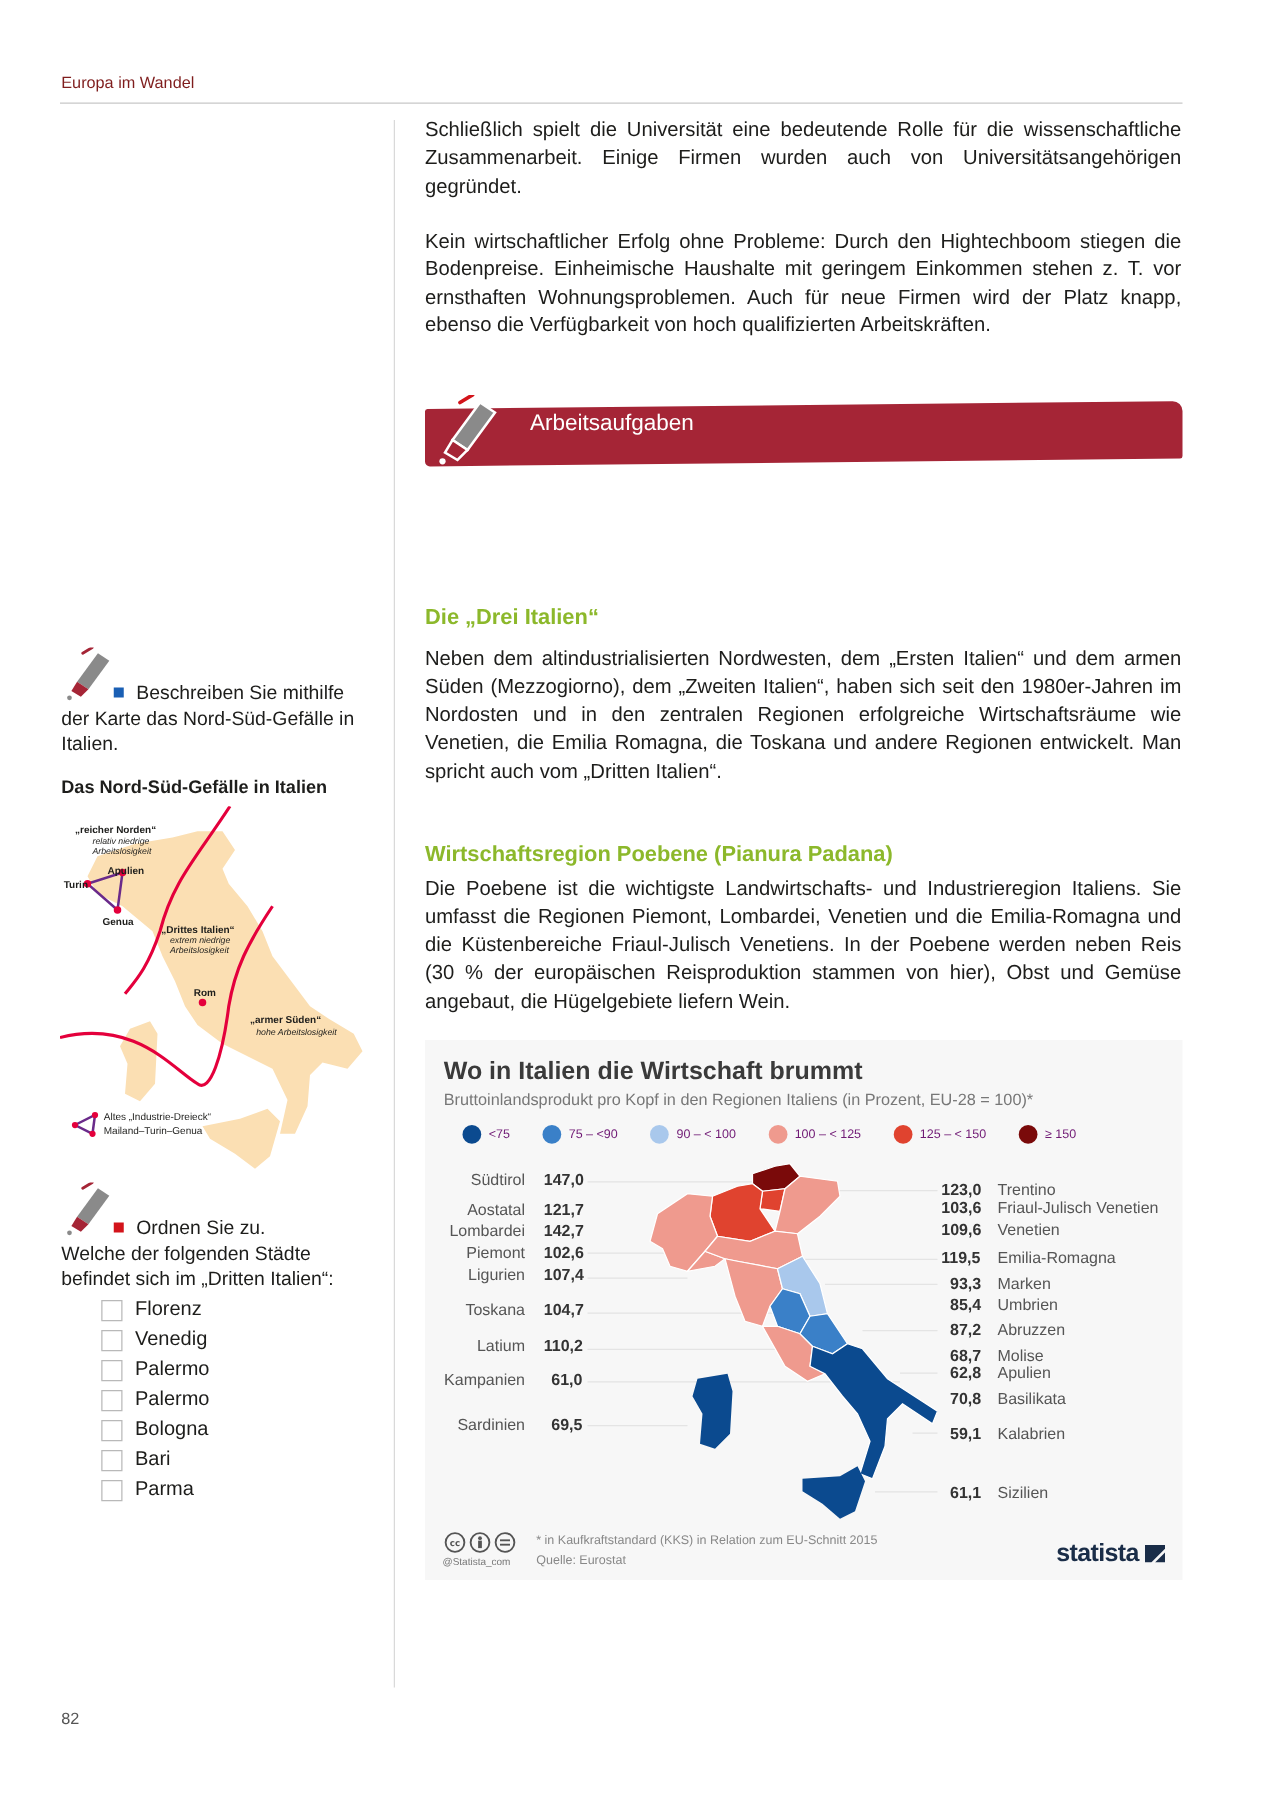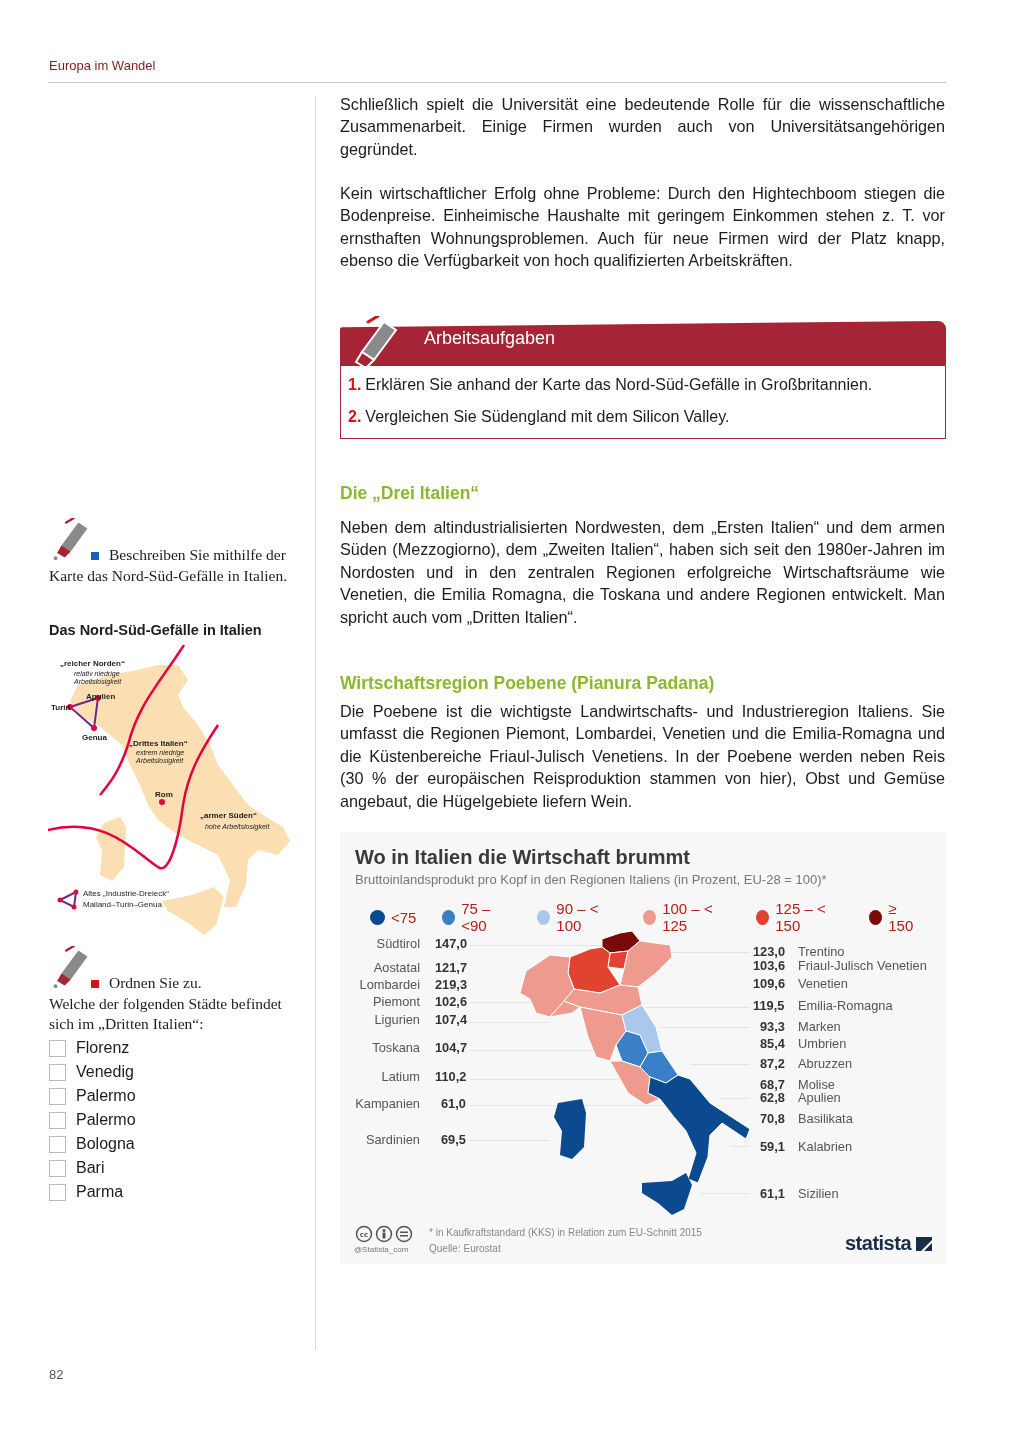--- a/index.html
+++ b/index.html
@@ -34,33 +34,33 @@
   .tasks .box {
     position: absolute; left: 0; top: 50px; width: 606px; height: 73px;
     border: 1.5px solid #a52536; border-top: none; background: #fff;
   }
   .tasks .item { position: absolute; left: 7px; font-size: 16px; color: #1d1d1b; }
   .tasks .num { color: #d3141b; font-weight: bold; margin-right: 4px; }
   .pen-icon { position: absolute; }
 
   
   .side { position: absolute; left: 49px; width: 250px; }
-  .side-text { font-size: 15.5px; line-height: 20.5px; color: #1d1d1b; font-family: Liberation Serif, serif; }
+  .side-text { font-size: 15.5px; line-height: 20.5px; color: #1d1d1b; }
   .sq { display: inline-block; width: 8px; height: 8px; margin: 0 10px 1px 42px; vertical-align: middle; }
   .side-title { font-size: 14.5px; font-weight: bold; }
-  .check-row { display: flex; align-items: center; height: 24px; font-size: 16px; }
+  .check-row { display: flex; align-items: center; height: 24px; font-size: 16px; margin-left: 32px; }
   .check-box { width: 17px; height: 17px; border: 1px solid #b9b9b9; margin-right: 10px; background: #fff; }
 
   
   .chart {
     position: absolute; left: 340px; top: 832px; width: 606px; height: 432px; background: #f7f7f7;
   }
   .chart-title { position: absolute; left: 15px; top: 14px; font-size: 20px; font-weight: bold; color: #3a3a3a; }
   .chart-sub { position: absolute; left: 15px; top: 40px; font-size: 13px; color: #777; }
-  .legend { position: absolute; left: 30px; top: 68px; display: flex; font-size: 15px; color: #b91c1c; }
+  .legend { position: absolute; left: 30px; top: 68px; display: flex; font-size: 10px; color: #701a75; }
   .legend-item { display: flex; align-items: center; margin-right: 26px; }
   .legend-dot { width: 15px; height: 15px; border-radius: 50%; margin-right: 6px; }
   .rlabel { position: absolute; font-size: 12.8px; color: #555; white-space: nowrap; }
   .rval { position: absolute; font-size: 12.8px; color: #333; font-weight: bold; white-space: nowrap; }
   .lead { position: absolute; height: 1px; background: #e4e4e4; }
   .chart-foot1 { position: absolute; left: 89px; top: 395px; font-size: 10px; color: #888; }
   .chart-foot2 { position: absolute; left: 89px; top: 411px; font-size: 10px; color: #888; }
   .cc-handle { position: absolute; left: 14px; top: 413px; font-size: 8px; color: #777; }
   .brand { position: absolute; left: 505px; top: 400px; font-size: 20px; font-weight: bold; color: #1a2d48; letter-spacing: -0.5px; }
 
@@ -79,28 +79,20 @@
 
 <div class="tasks">
   <div class="banner"></div>
   <svg class="pen-icon" style="left:4px;top:0;" width="58" height="58" viewBox="0 0 58 58">
     <line x1="24" y1="6" x2="34" y2="0" stroke="#d3141b" stroke-width="3" stroke-linecap="round"></line>
     <path d="M40 6 L52 14 L30 44 L18 36 Z" fill="#8a8a8a" stroke="#fff" stroke-width="2"></path>
     <path d="M18 36 L30 44 L22 52 L12 46 Z" fill="#a52536" stroke="#fff" stroke-width="2"></path>
     <circle cx="10" cy="53" r="2.5" fill="#fff"></circle>
   </svg>
   <div class="banner-title">Arbeitsaufgaben</div>
-  <div class="box">
-    <div class="item" style="top:10px;">
-      <span class="num">1.</span><span>Erklären Sie anhand der Karte das Nord-Süd-Gefälle in Großbritannien.</span>
-    </div>
-    <div class="item" style="top:42px;">
-      <span class="num">2.</span><span>Vergleichen Sie Südengland mit dem Silicon Valley.</span>
-    </div>
-  </div>
 </div>
 
 <h2 class="main green-h" style="top:483px;">Die „Drei Italien“</h2>
 <p class="main para" style="top:516px;">Neben dem altindustrialisierten Nordwesten, dem „Ersten Italien“ und dem armen Süden (Mezzogiorno), dem „Zweiten Italien“, haben sich seit den 1980er-Jahren im Nordosten und in den zentralen Regionen erfolgreiche Wirtschaftsräume wie Venetien, die Emilia Romagna, die Toskana und andere Regionen entwickelt. Man spricht auch vom „Dritten Italien“.</p>
 
 <h2 class="main green-h" style="top:673px;">Wirtschaftsregion Poebene (Pianura Padana)</h2>
 <p class="main para" style="top:700px;">Die Poebene ist die wichtigste Landwirtschafts- und Industrieregion Italiens. Sie umfasst die Regionen Piemont, Lombardei, Venetien und die Emilia-Romagna und die Küstenbereiche Friaul-Julisch Venetiens. In der Poebene werden neben Reis (30 % der europäischen Reisproduktion stammen von hier), Obst und Gemüse angebaut, die Hügelgebiete liefern Wein.</p>
 
 <div class="chart">
   <div class="chart-title">Wo in Italien die Wirtschaft brummt</div>
@@ -178,21 +170,21 @@
     <path d="M48 176 L72 172 L76 186 L74 220 L62 232 L50 228 L52 204 L44 190 Z" fill="#0b4a8f"></path>
 
     <path d="M132 256 L162 254 L176 246 L182 258 L174 282 L162 288 L148 276 L132 266 Z" fill="#0b4a8f"></path>
   </svg>
 
   <div class="rlabel" style="right:526px;top:104px;">Südtirol</div>
   <div class="rval" style="left:95px;top:104px;">147,0</div>
   <div class="rlabel" style="right:526px;top:128px;margin-left:32px;">Aostatal</div>
   <div class="rval" style="left:95px;top:128px;">121,7</div>
   <div class="rlabel" style="right:526px;top:145px;">Lombardei</div>
-  <div class="rval" style="left:95px;top:145px;">219,3</div>
+  <div class="rval" style="left:95px;top:145px;">142,7</div>
   <div class="rlabel" style="right:526px;top:162px;">Piemont</div>
   <div class="rval" style="left:95px;top:162px;">102,6</div>
   <div class="rlabel" style="right:526px;top:180px;">Ligurien</div>
   <div class="rval" style="left:95px;top:180px;">107,4</div>
   <div class="rlabel" style="right:526px;top:208px;">Toskana</div>
   <div class="rval" style="left:95px;top:208px;">104,7</div>
   <div class="rlabel" style="right:526px;top:237px;">Latium</div>
   <div class="rval" style="left:95px;top:237px;">110,2</div>
   <div class="rlabel" style="right:526px;top:264px;">Kampanien</div>
   <div class="rval" style="left:101px;top:264px;">61,0</div>

